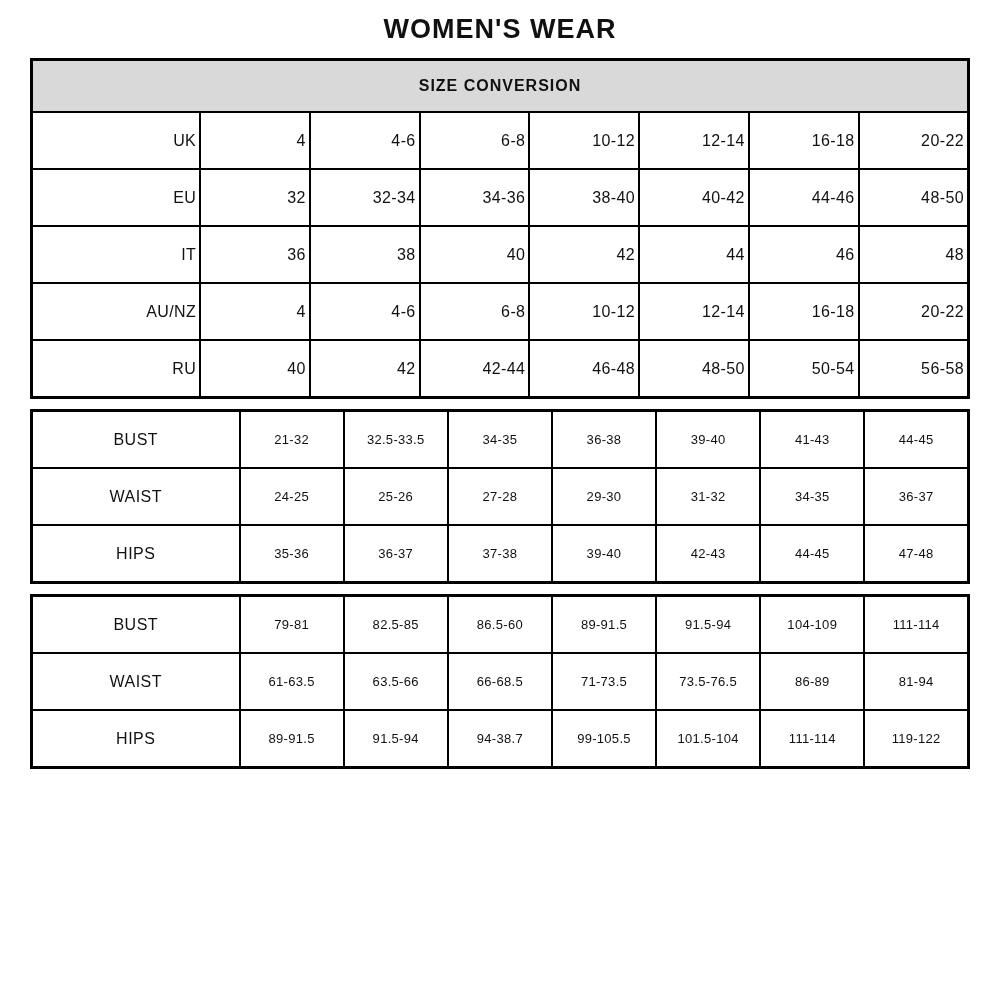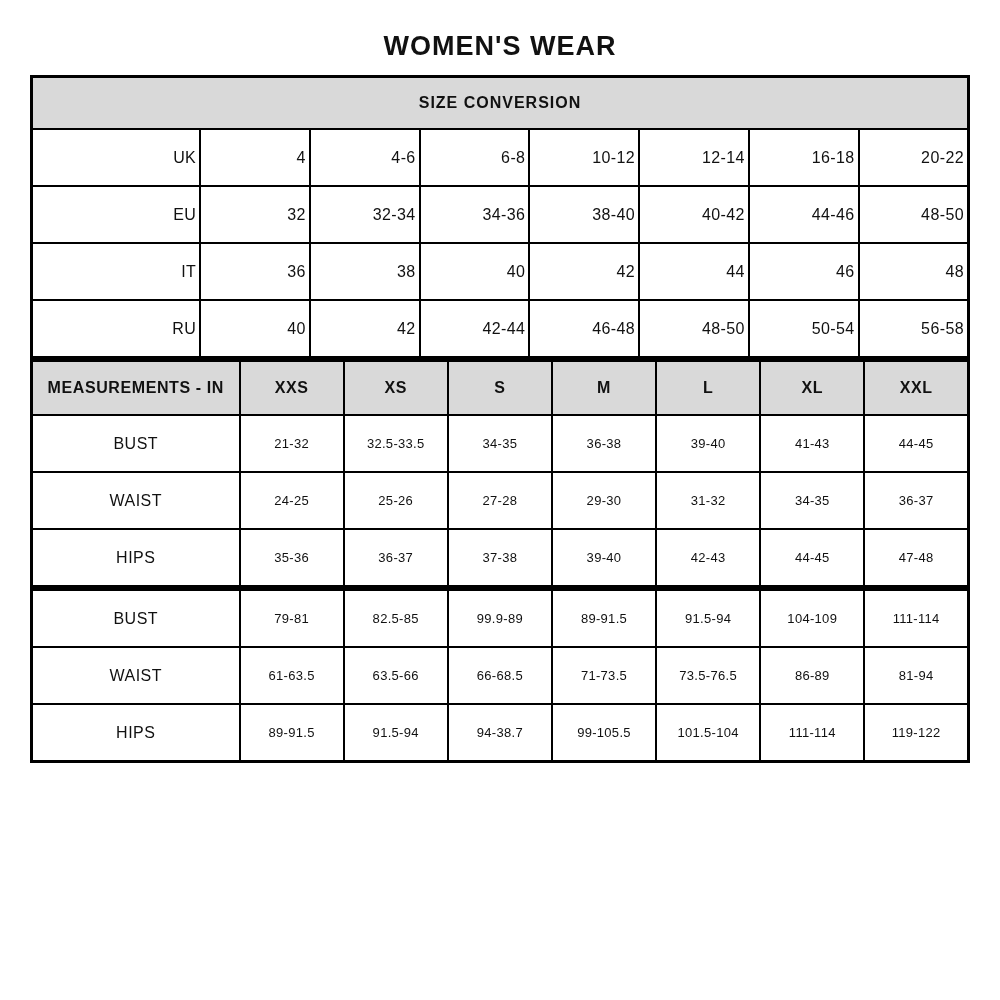--- a/index.html
+++ b/index.html
@@ -8,35 +8,35 @@
     background: #ffffff;
     width: 1000px;
     height: 1000px;
     font-family: "Liberation Sans", sans-serif;
     color: #111111;
   }
   .page {
     box-sizing: border-box;
     width: 1000px;
     height: 1000px;
-    padding: 27px 30px 0 30px;
+    padding: 10px 30px 0 30px;
   }
   .title {
     text-align: center;
     font-size: 27px;
     font-weight: bold;
     letter-spacing: 1px;
     margin: 4px 0 13px 0;
   }
   table.tbl {
     width: 940px;
     border-collapse: collapse;
     table-layout: fixed;
     border: 3px solid #000000;
-    margin-bottom: 0;
+    margin-bottom: 10px;
   }
   table.tbl td, table.tbl th {
     border: 2px solid #000000;
     text-align: center;
     vertical-align: middle;
     padding: 0 3px;
     overflow: hidden;
   }
   .banner {
     background: #d9d9d9;
@@ -127,20 +127,30 @@
           <th>IT</th>
           <td>36</td>
           <td>38</td>
           <td>40</td>
           <td>42</td>
           <td>44</td>
           <td>46</td>
           <td>48</td>
         </tr>
         <tr class="data-row">
+          <th>AU/NZ</th>
+          <td>4</td>
+          <td>4-6</td>
+          <td>6-8</td>
+          <td>10-12</td>
+          <td>12-14</td>
+          <td>16-18</td>
+          <td>20-22</td>
+        </tr>
+        <tr class="data-row">
           <th>RU</th>
           <td>40</td>
           <td>42</td>
           <td>42-44</td>
           <td>46-48</td>
           <td>48-50</td>
           <td>50-54</td>
           <td>56-58</td>
         </tr>
       </tbody>
@@ -151,30 +161,20 @@
       <col style="width:22.2%">
       <col>
         <col>
         <col>
         <col>
         <col>
         <col>
         <col>
     </colgroup>
     <tbody>
-        <tr class="head-row">
-          <th>MEASUREMENTS - IN</th>
-          <th>XXS</th>
-          <th>XS</th>
-          <th>S</th>
-          <th>M</th>
-          <th>L</th>
-          <th>XL</th>
-          <th>XXL</th>
-        </tr>
         <tr class="data-row">
           <th>BUST</th>
           <td>21-32</td>
           <td>32.5-33.5</td>
           <td>34-35</td>
           <td>36-38</td>
           <td>39-40</td>
           <td>41-43</td>
           <td>44-45</td>
         </tr>
@@ -210,21 +210,21 @@
         <col>
         <col>
         <col>
         <col>
     </colgroup>
     <tbody>
         <tr class="data-row">
           <th>BUST</th>
           <td>79-81</td>
           <td>82.5-85</td>
-          <td>99.9-89</td>
+          <td>86.5-60</td>
           <td>89-91.5</td>
           <td>91.5-94</td>
           <td>104-109</td>
           <td>111-114</td>
         </tr>
         <tr class="data-row">
           <th>WAIST</th>
           <td>61-63.5</td>
           <td>63.5-66</td>
           <td>66-68.5</td>

